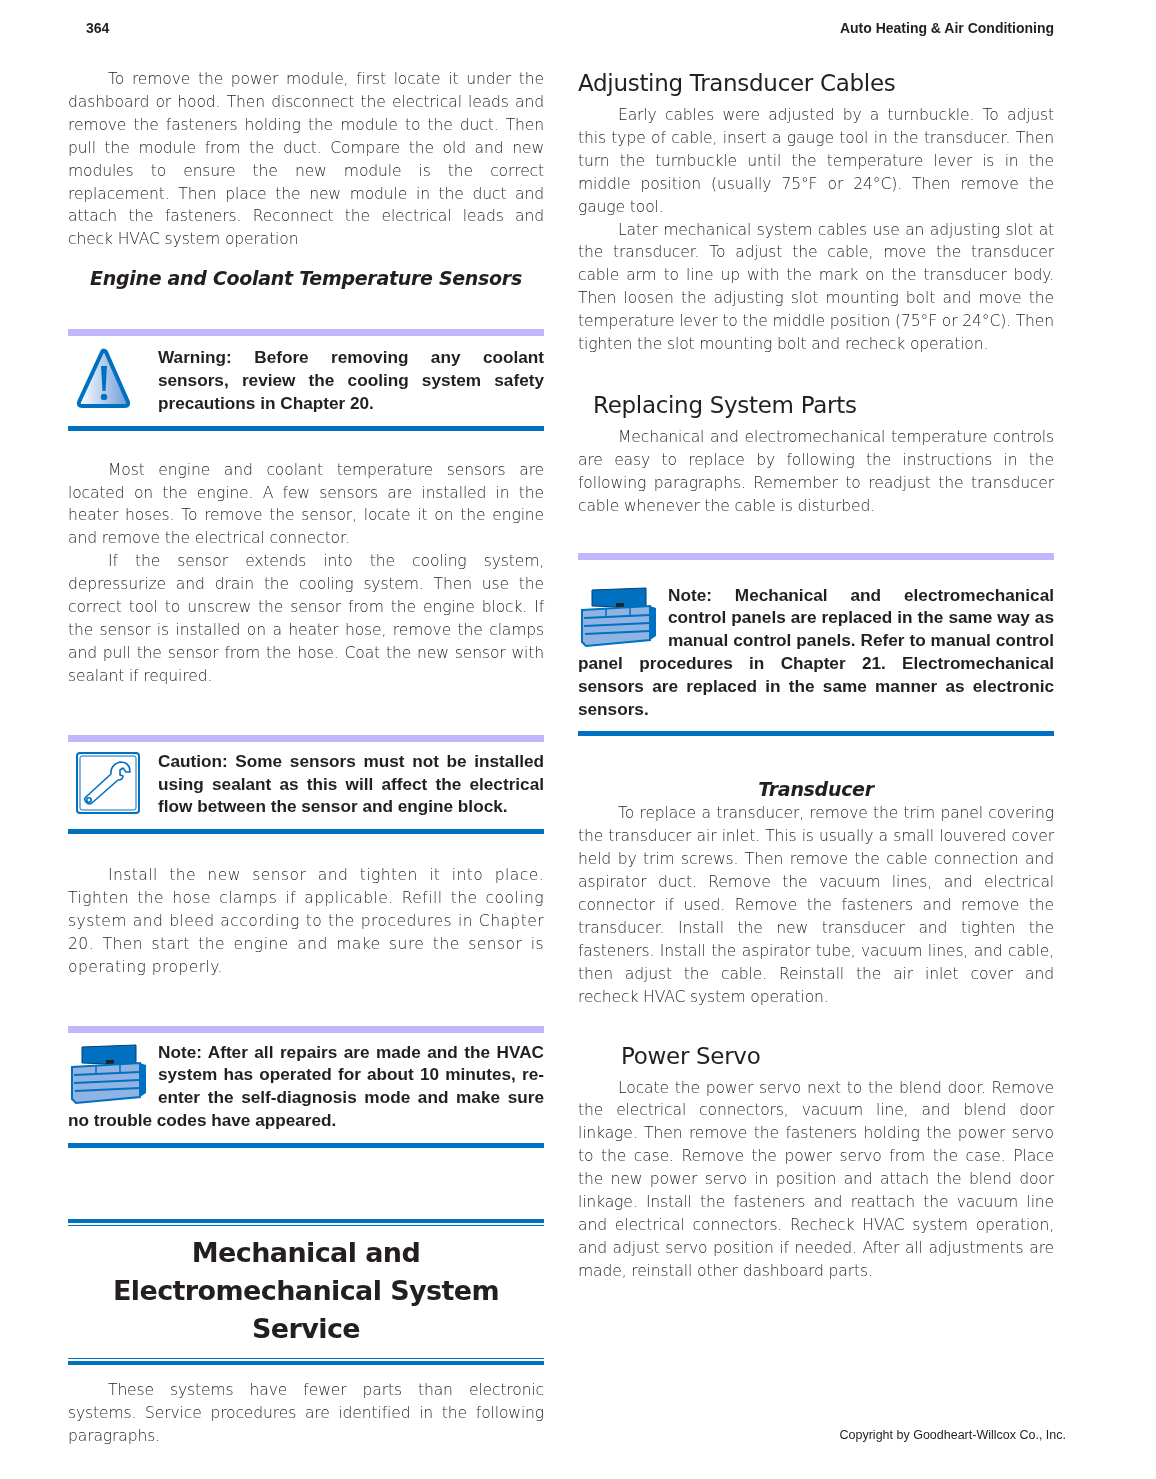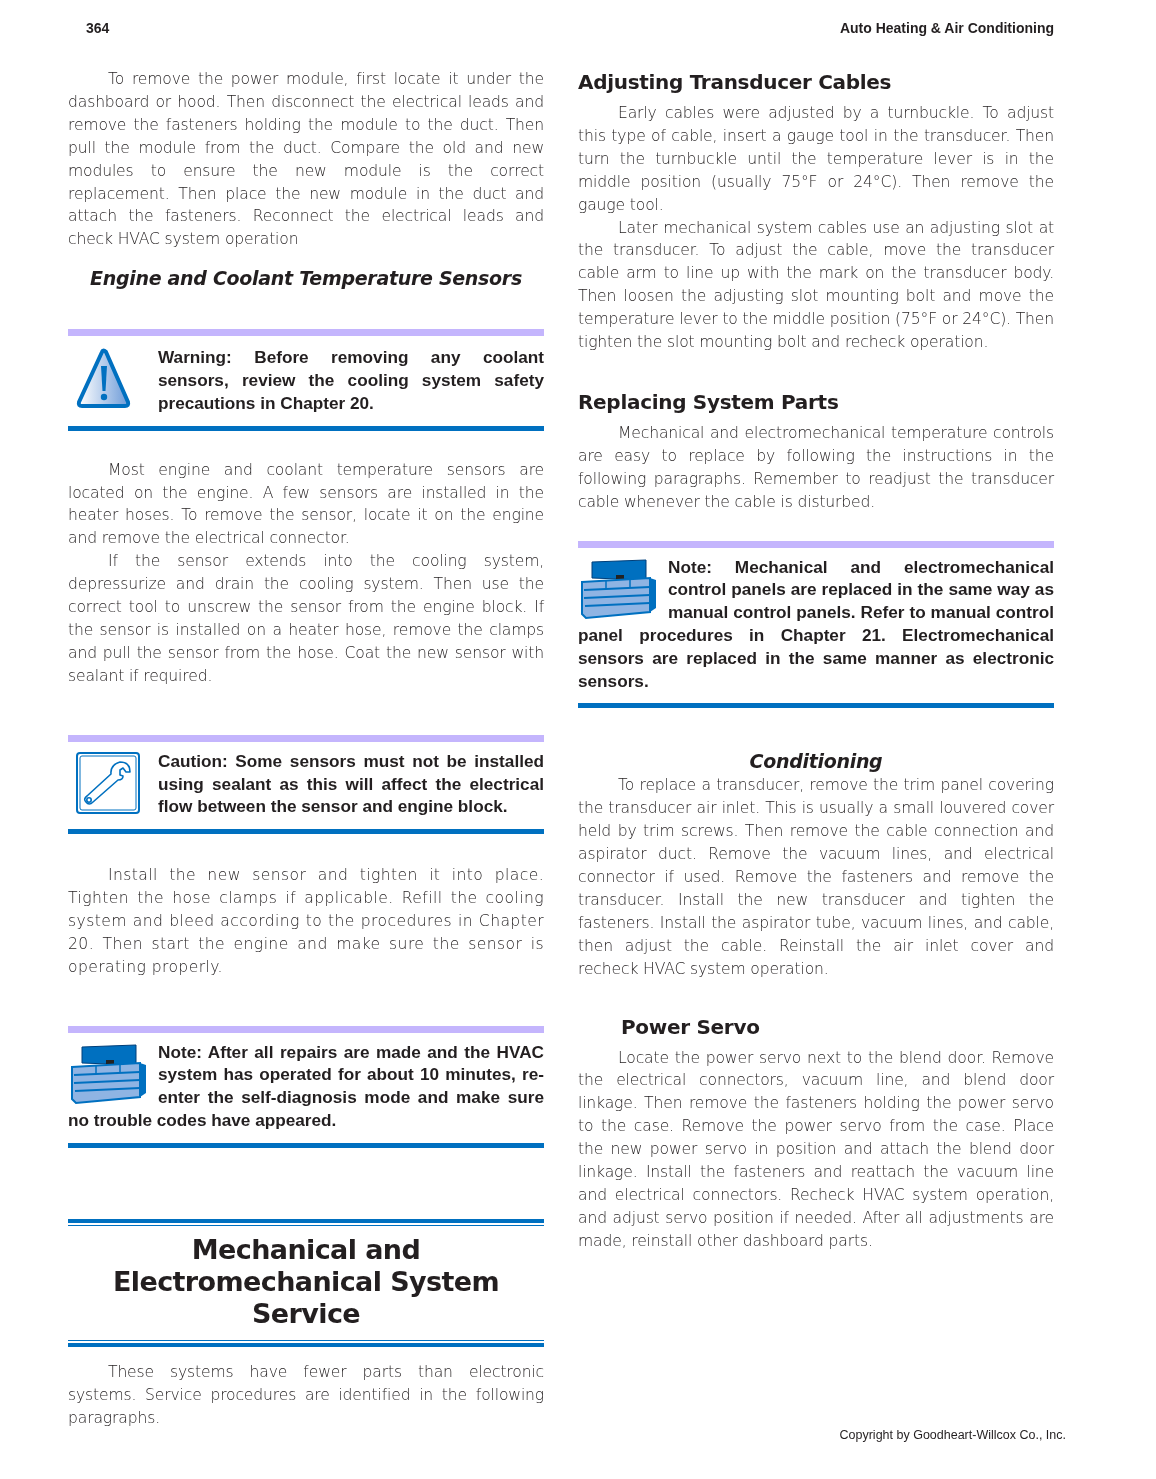--- a/index.html
+++ b/index.html
@@ -4,31 +4,31 @@
 <style>
   html, body { margin: 0; padding: 0; background: #ffffff; }
   body { width: 1156px; height: 1479px; position: relative; overflow: hidden; color: #231f20; }
   .hdr { position: absolute; top: 20px; font-family: "Liberation Sans", sans-serif; font-weight: bold; font-size: 14px; }
   .hdr-left { left: 68px; margin-left: 18px; }
   .hdr-right { right: 102px; }
   .col { position: absolute; top: 68px; width: 476px; }
   .col-left { left: 68px; }
   .col-right { left: 578px; top: 70px; }
   p.body { font-family: "DejaVu Sans", sans-serif; font-size: 15.6px; line-height: 22.9px; text-align: justify; margin: 0; text-indent: 40px; font-weight: 300; letter-spacing: -0.15px; color: #231f20; }
-  h2.sec { font-family: "DejaVu Sans", sans-serif; font-weight: bold; font-size: 20px; margin: 0 0 8px 0; letter-spacing: -0.3px; }
+  h2.sec { font-family: "DejaVu Sans", sans-serif; font-weight: normal; font-size: 23px; margin: 0 0 8px 0; letter-spacing: -0.3px; }
   h3.sub { font-family: "DejaVu Sans", sans-serif; font-weight: bold; font-style: italic; font-size: 19px; text-align: center; margin: 0; letter-spacing: -0.3px; }
   .box { border-top: 7px solid #c4b5fd; border-bottom: 5px solid #0070c0; padding: 10px 0 11px 0; position: relative; }
   .box .icon { float: left; width: 80px; height: 66px; margin-right: 10px; margin-top: 0px; }
   .box p { font-family: "Liberation Sans", sans-serif; font-weight: bold; font-size: 17.2px; line-height: 22.8px; text-align: justify; margin: 0; }
   .box::after { content: ""; display: block; clear: both; }
   .bighead { border-top: 1px solid #0070c0; border-bottom: 1px solid #0070c0; position: relative; padding: 8px 0 10px 0; }
   .bighead::before, .bighead::after { content: ""; position: absolute; left: 0; right: 0; height: 4px; background: #0070c0; }
   .bighead::before { top: -7px; }
   .bighead::after { bottom: -7px; }
-  .bighead h1 { font-family: "DejaVu Sans", sans-serif; font-weight: bold; font-size: 27px; line-height: 32px; text-align: center; margin: 0; letter-spacing: -0.6px; }
+  .bighead h1 { font-family: "DejaVu Sans", sans-serif; font-weight: bold; font-size: 27px; line-height: 38px; text-align: center; margin: 0; letter-spacing: -0.6px; }
   .footer { position: absolute; right: 90px; top: 1428px; font-family: "Liberation Sans", sans-serif; font-size: 12.5px; }
 </style>
 </head>
 <body>
 
 <div class="hdr hdr-left">364</div>
 <div class="hdr hdr-right">Auto Heating &amp; Air Conditioning</div>
 
 <div class="col col-left">
   <p class="body">To remove the power module, first locate it under the dashboard or hood.  Then disconnect the electrical leads and remove the fasteners holding the module to the duct. Then pull the module from the duct.  Compare the old and new modules to ensure the new module is the correct replacement.  Then place the new module in the duct and attach the fasteners.  Reconnect the electrical leads and check HVAC system operation</p>
@@ -89,38 +89,38 @@
   </div>
 
   <p class="body" style="margin-top:20px;">These systems have fewer parts than electronic systems. Service procedures are identified in the following paragraphs.</p>
 </div>
 
 <div class="col col-right">
   <h2 class="sec">Adjusting Transducer Cables</h2>
   <p class="body">Early cables were adjusted by a turnbuckle. To adjust this type of cable, insert a gauge tool in the transducer. Then turn the turnbuckle until the temperature lever is in the middle position (usually 75°F or 24°C). Then remove the gauge tool.</p>
   <p class="body">Later mechanical system cables use an adjusting slot at the transducer. To adjust the cable, move the transducer cable arm to line up with the mark on the transducer body. Then loosen the adjusting slot mounting bolt and move the temperature lever to the middle position (75°F or 24°C). Then tighten the slot mounting bolt and recheck operation.</p>
 
-  <h2 class="sec" style="margin-top:36px;">Replacing System Parts</h2>
+  <h2 class="sec" style="margin-top:36px;margin-left:15px;">Replacing System Parts</h2>
   <p class="body">Mechanical and electromechanical temperature controls are easy to replace by following the instructions in the following paragraphs. Remember to readjust the transducer cable whenever the cable is disturbed.</p>
 
-  <div class="box" style="margin-top:27px; padding-top:8px;">
+  <div class="box" style="margin-top:35px; padding-top:24px;">
     <svg class="icon" viewBox="0 0 80 66">
       <polygon points="14,6 68,4 68,24 14,22" fill="#0070c0" stroke="#003f7a" stroke-width="1"></polygon>
       <rect x="38" y="19" width="8" height="4" fill="#222"></rect>
       <polygon points="4,26 72,22 72,56 8,62 4,58" fill="#8fb4e3" stroke="#0070c0" stroke-width="2"></polygon>
       <polygon points="72,22 78,24 78,52 72,56" fill="#0070c0"></polygon>
       <line x1="6" y1="34" x2="72" y2="31" stroke="#0070c0" stroke-width="2"></line>
       <line x1="6" y1="42" x2="72" y2="39" stroke="#0070c0" stroke-width="2"></line>
       <line x1="7" y1="50" x2="72" y2="47" stroke="#0070c0" stroke-width="2"></line>
       <line x1="28" y1="25" x2="28" y2="33" stroke="#0070c0" stroke-width="1.5"></line>
       <line x1="52" y1="24" x2="52" y2="32" stroke="#0070c0" stroke-width="1.5"></line>
     </svg>
     <p>Note: Mechanical and electromechanical control panels are replaced in the same way as manual control panels. Refer to manual control panel procedures in Chapter 21. Electromechanical sensors are replaced in the same manner as electronic sensors.</p>
   </div>
 
-  <h3 class="sub" style="margin-top:42px;">Conditioning</h3>
+  <h3 class="sub" style="margin-top:42px;">Transducer</h3>
   <p class="body" style="margin-top:2px;">To replace a transducer, remove the trim panel covering the transducer air inlet. This is usually a small louvered cover held by trim screws. Then remove the cable connection and aspirator duct. Remove the vacuum lines, and electrical connector if used. Remove the fasteners and remove the transducer. Install the new transducer and tighten the fasteners. Install the aspirator tube, vacuum lines, and cable, then adjust the cable. Reinstall the air inlet cover and recheck HVAC system operation.</p>
 
   <h2 class="sec" style="margin-top:34px;margin-left:43px;">Power Servo</h2>
   <p class="body">Locate the power servo next to the blend door. Remove the electrical connectors, vacuum line, and blend door linkage. Then remove the fasteners holding the power servo to the case. Remove the power servo from the case. Place the new power servo in position and attach the blend door linkage. Install the fasteners and reattach the vacuum line and electrical connectors. Recheck HVAC system operation, and adjust servo position if needed. After all adjustments are made, reinstall other dashboard parts.</p>
 </div>
 
 <div class="footer">Copyright by Goodheart-Willcox Co., Inc.</div>
 
 </body></html>

